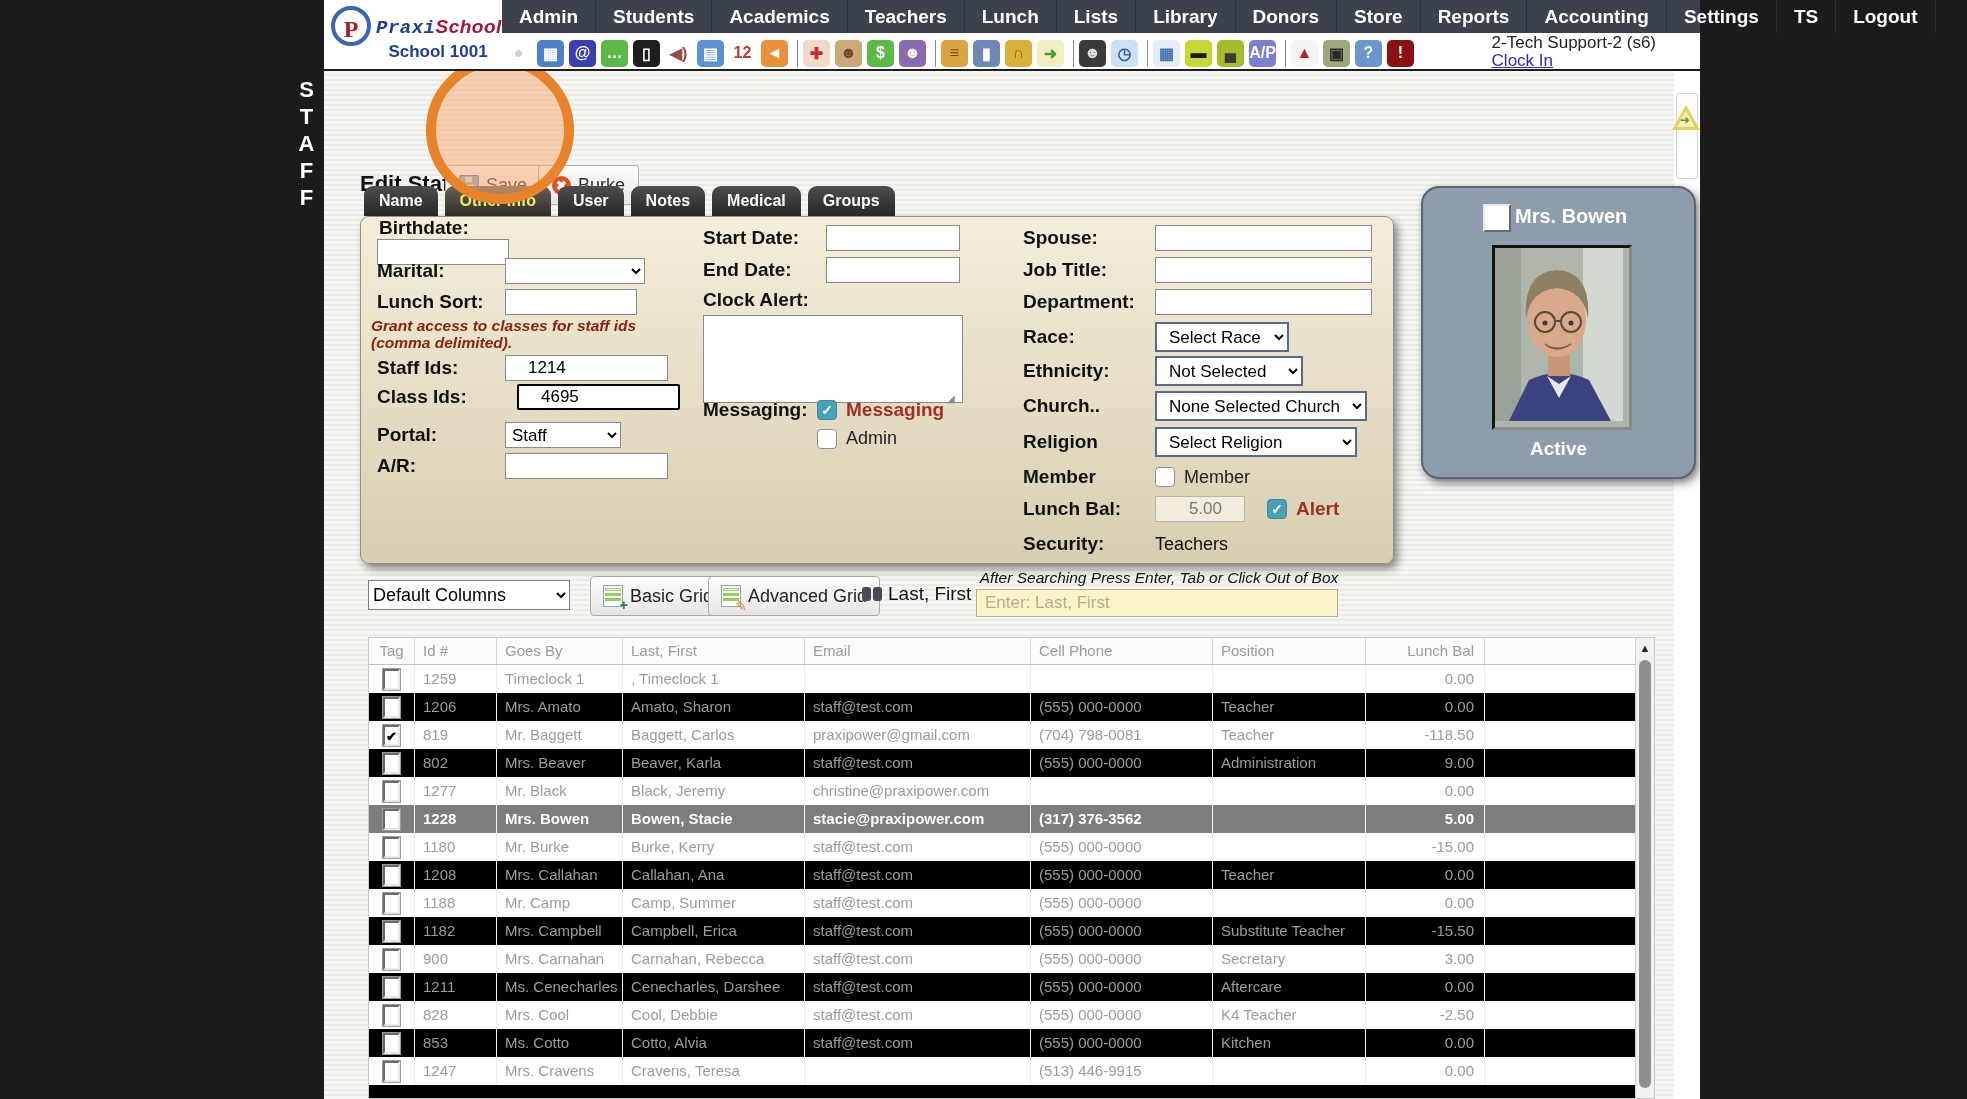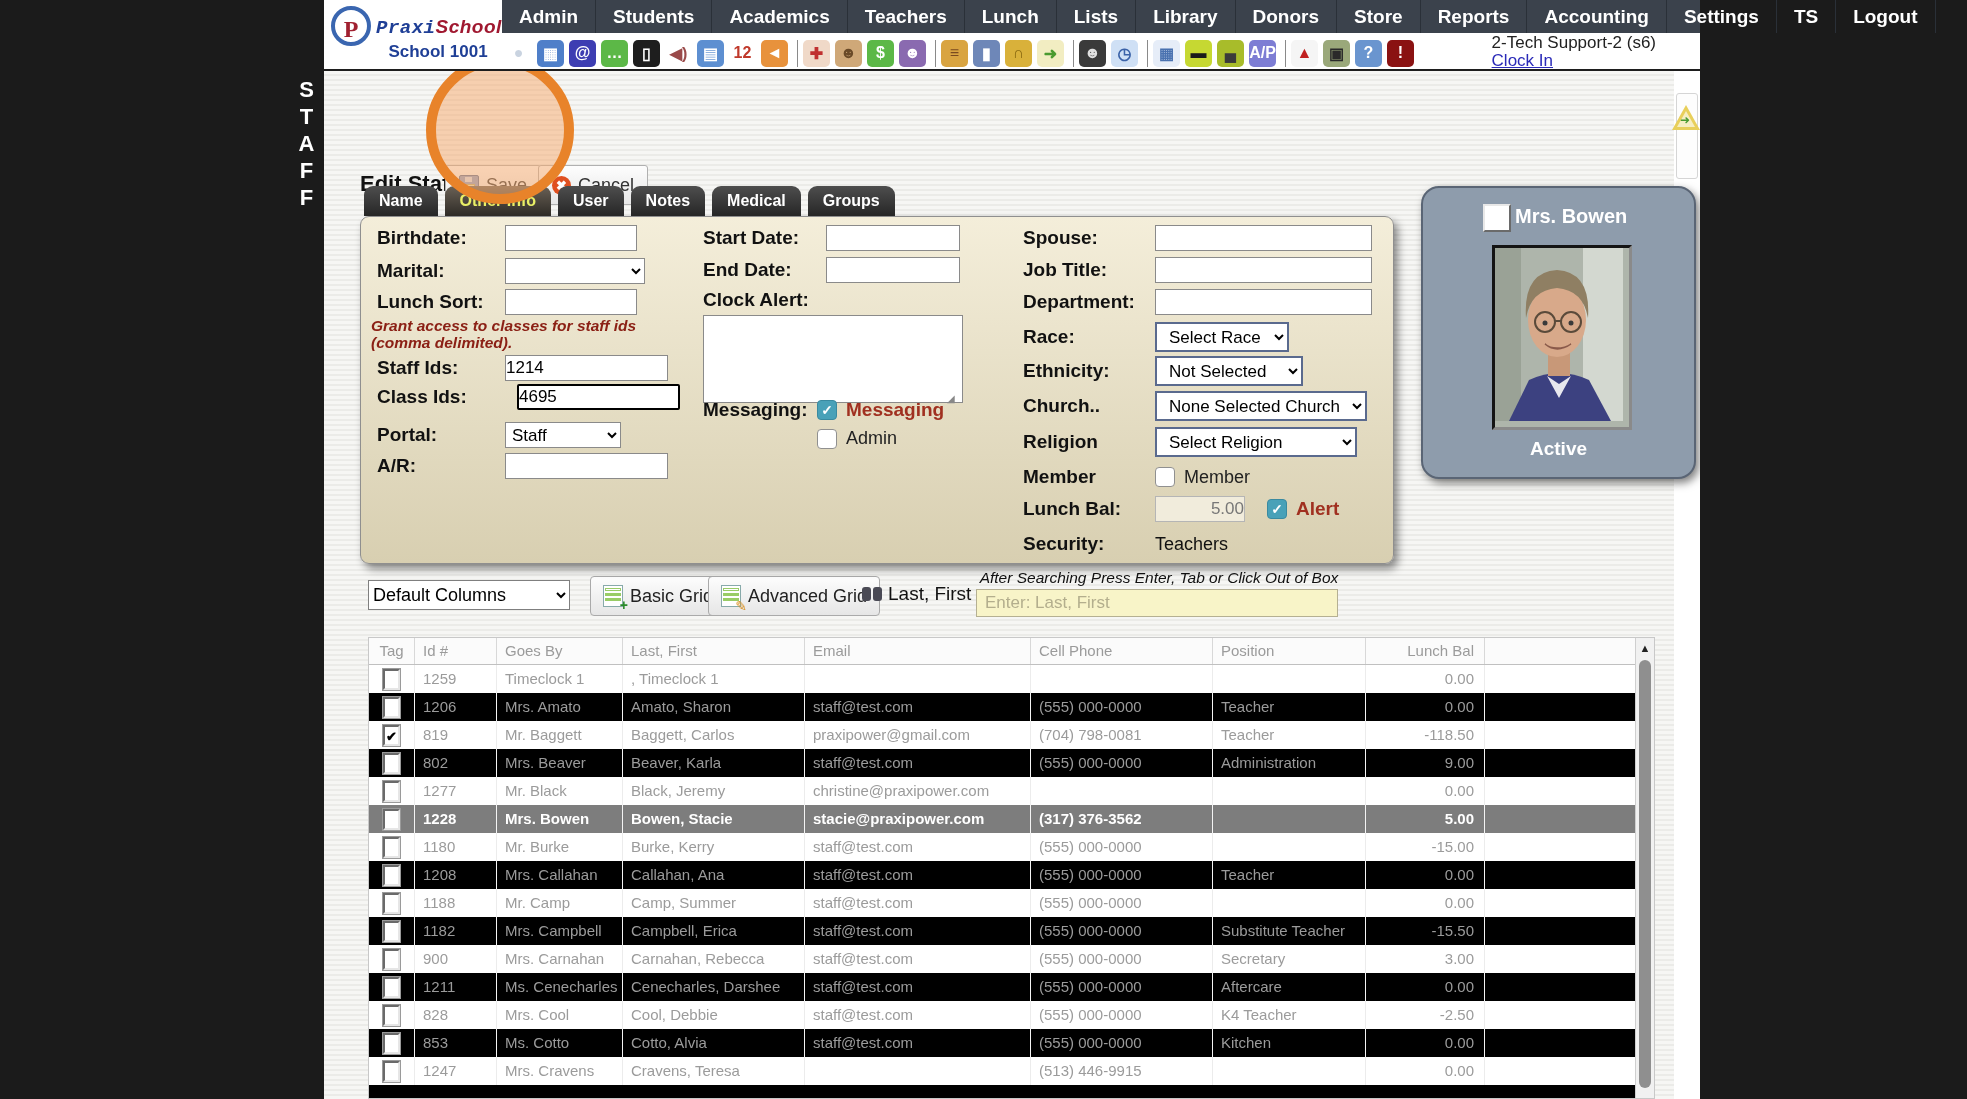--- a/index.html
+++ b/index.html
@@ -47,21 +47,21 @@
   #click-circle{position:absolute;left:102px;top:-15px;width:148px;height:148px;border-radius:50%;border:10px solid #e8832a;background:rgba(246,170,112,.52);box-sizing:border-box;z-index:50;pointer-events:none;}
 
   #tabs{position:absolute;left:40px;top:115px;height:30px;display:flex;gap:7px;z-index:4;}
   .tab{padding:0 15px;line-height:30px;background:linear-gradient(#4e4e4e,#262626);color:#fff;font-weight:bold;font-size:16px;border-radius:9px 9px 0 0;cursor:pointer;white-space:nowrap;}
   .tab.active{color:#e9ef66;background:linear-gradient(#6a6156,#2e2b26);}
 
   
   #form-panel{position:absolute;left:36px;top:145px;width:1032px;height:346px;background:linear-gradient(180deg,#f4eeda,#d8cfb1);border:1px solid #8f8f8f;border-radius:9px;box-shadow:4px 5px 9px rgba(0,0,0,.45);z-index:3;}
   .frow{position:absolute;display:flex;align-items:center;}
   .flabel{font-weight:bold;font-size:19px;color:#111;white-space:nowrap;}
-  .ftext{height:26px;border:1px solid #8a8a8a;background:#fff;font-size:17px;padding:0 0;font-family:"Liberation Sans",sans-serif;box-sizing:border-box;}
+  .ftext{height:26px;border:1px solid #8a8a8a;background:#fff;font-size:17px;padding:0 22px;font-family:"Liberation Sans",sans-serif;box-sizing:border-box;}
   select.ftext{padding:0 2px;}
   .focused{border:2px solid #000;border-radius:2px;}
   #form-note{position:absolute;left:10px;top:100px;width:290px;color:#8b2015;font-weight:bold;font-style:italic;font-size:15.5px;line-height:17px;}
   .reqsel{display:flex;align-items:flex-end;border:2px solid #5a6a8e;background:#fff;}
   .reqbar{width:8px;background:#1e2277;}
   .reqsel select{border:none;height:26px;font-size:17px;background:#fff;font-family:"Liberation Sans",sans-serif;}
   .fcb{width:20px;height:20px;border:1px solid #909090;border-radius:4px;background:#fff;display:inline-block;box-sizing:border-box;text-align:center;line-height:18px;cursor:pointer;}
   .fcb.checked{background:#49a1b8;border-color:#3a8aa0;}
   .fcb.checked::after{content:"✓";color:#fff;font-weight:bold;font-size:14px;}
   .cblabel-red{color:#a03020;font-weight:bold;font-size:19px;margin-left:9px;}
@@ -253,35 +253,35 @@
 
   <div id="workspace">
 
     <div id="page-title">Edit Staff</div>
     <div class="toolbtn" id="save-btn">
         <span class="floppy"></span>
         <span>Save</span>
       </div>
     <div class="toolbtn" id="cancel-btn">
         <span class="cancelx">✖</span>
-        <span>Cancel</span>
+        <span>Burke</span>
       </div>
 
     <div id="tabs">
       <div class="tab">Name</div>
         <div class="tab active">Other Info</div>
         <div class="tab">User</div>
         <div class="tab">Notes</div>
         <div class="tab">Medical</div>
         <div class="tab">Groups</div>
     </div>
 
     <div id="form-panel">
 
-      <div class="frow" style="left:16px;top:8px;">
+      <div class="frow" style="left:16px;top:0;flex-direction:column;">
           <span class="flabel" style="width:128px;">Birthdate:</span>
           <input class="ftext" style="width: 132px;" value="">
         </div>
       <div class="frow" style="left:16px;top:41px;">
           <span class="flabel" style="width:128px;">Marital:</span>
           <select class="ftext" style="width:140px;"><option></option></select>
         </div>
       <div class="frow" style="left:16px;top:72px;">
           <span class="flabel" style="width:128px;">Lunch Sort:</span>
           <input class="ftext" style="width: 132px;" value="">

